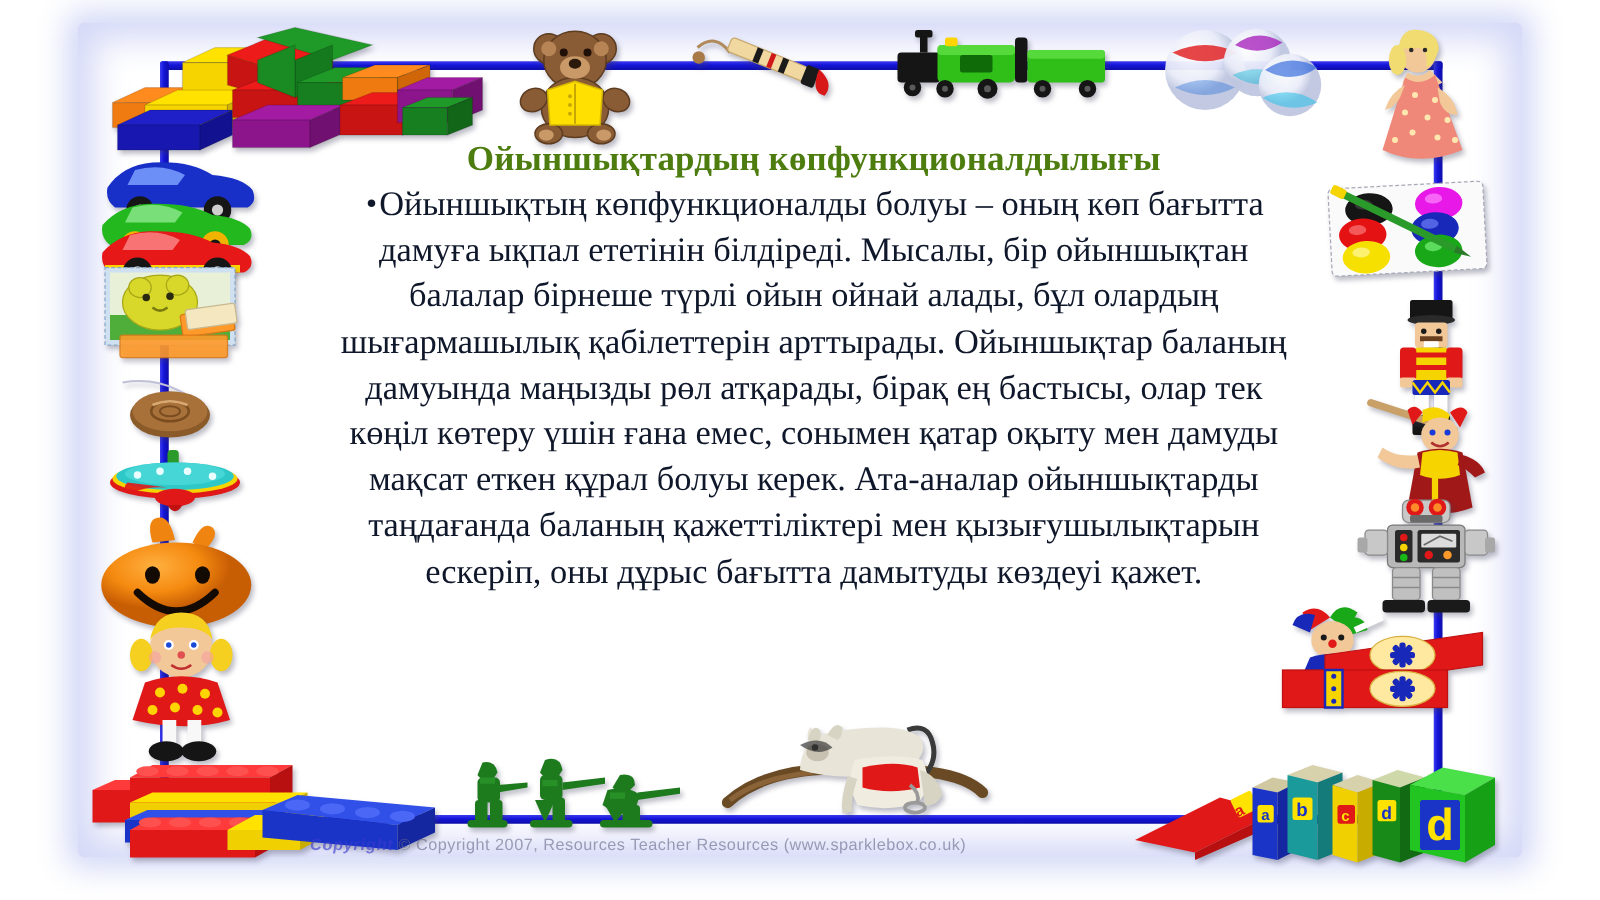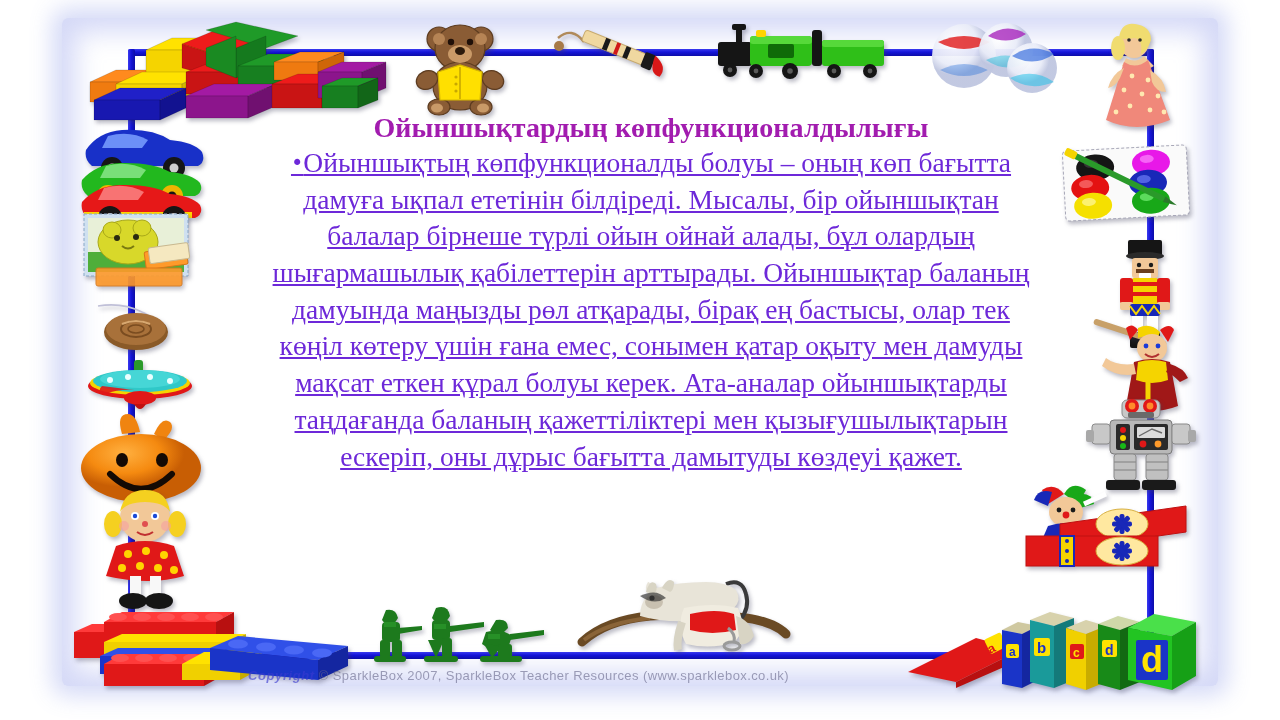--- a/index.html
+++ b/index.html
@@ -28,27 +28,26 @@
   #line-left{left:128px;top:49px;height:610px;}
   #line-right{left:1147px;top:49px;height:610px;}
 
   
   #textblock{
     position:absolute;left:258px;top:112px;width:786px;
     text-align:center;
     z-index:40;
   }
   #heading{
-    font-size:28px;font-weight:bold;color:#a21caf;
+    font-size:28px;font-weight:bold;color:#4d7c0f;
     line-height:1.14;margin:0 0 1px 0;letter-spacing:.1px;
   }
   #body-text{
-    font-size:27.5px;color:#6d28d9;line-height:1.335;
+    font-size:27.5px;color:#0f172a;line-height:1.335;
     margin:0;
-    text-decoration:underline;
   }
   #body-text .bullet{font-family:"DejaVu Sans",sans-serif;font-size:21px;vertical-align:.08em;}
 
   
   #copyright{
     position:absolute;left:248px;top:668px;
     font-family:"Liberation Sans",sans-serif;
     font-size:13px;letter-spacing:.4px;white-space:nowrap;
     z-index:60;opacity:.62;
   }
@@ -651,16 +650,16 @@
     </svg>
   </div>
 
   <div id="textblock">
     <div id="heading">Ойыншықтардың көпфункционалдылығы</div>
     <p id="body-text"><span class="bullet">•</span><span>Ойыншықтың көпфункционалды болуы – оның көп бағытта дамуға ықпал ететінін білдіреді. Мысалы, бір ойыншықтан балалар бірнеше түрлі ойын ойнай алады, бұл олардың шығармашылық қабілеттерін арттырады. Ойыншықтар баланың дамуында маңызды рөл атқарады, бірақ ең бастысы, олар тек көңіл көтеру үшін ғана емес, сонымен қатар оқыту мен дамуды мақсат еткен құрал болуы керек. Ата-аналар ойыншықтарды таңдағанда баланың қажеттіліктері мен қызығушылықтарын ескеріп, оны дұрыс бағытта дамытуды көздеуі қажет.</span></p>
   </div>
 
   <div id="copyright">
     <span class="brand">Copyright</span>
-    <span class="note">© SparkleBox 2007, SparkleBox Teacher Resources (www.sparklebox.co.uk)</span>
+    <span class="note">© Copyright 2007, Resources Teacher Resources (www.sparklebox.co.uk)</span>
   </div>
 
 </div>
 
 </body></html>

